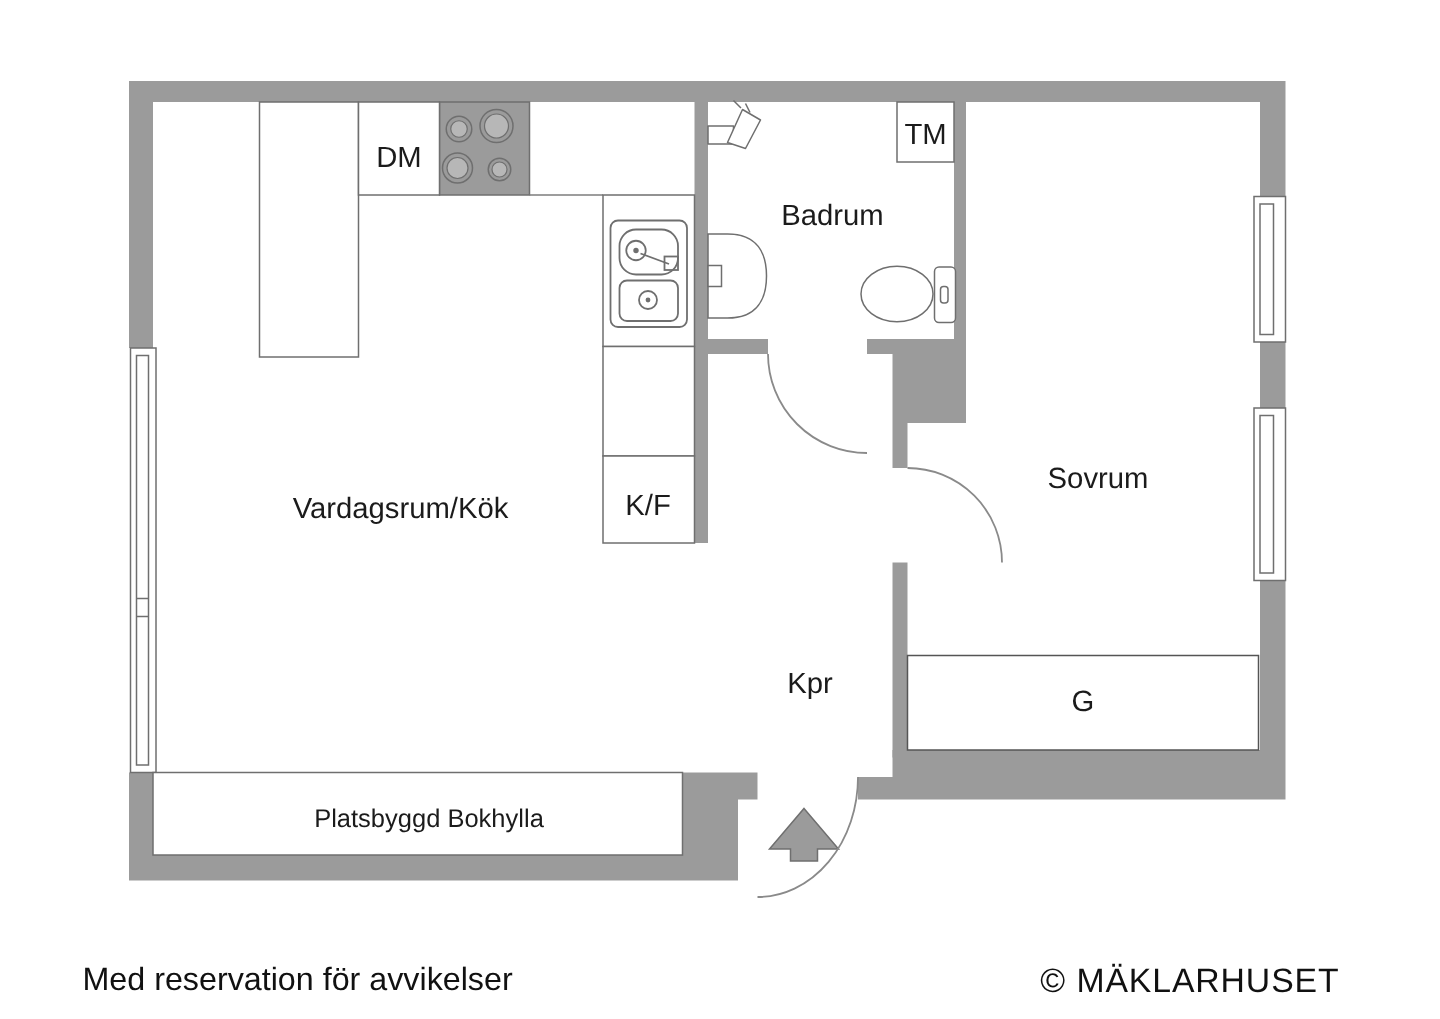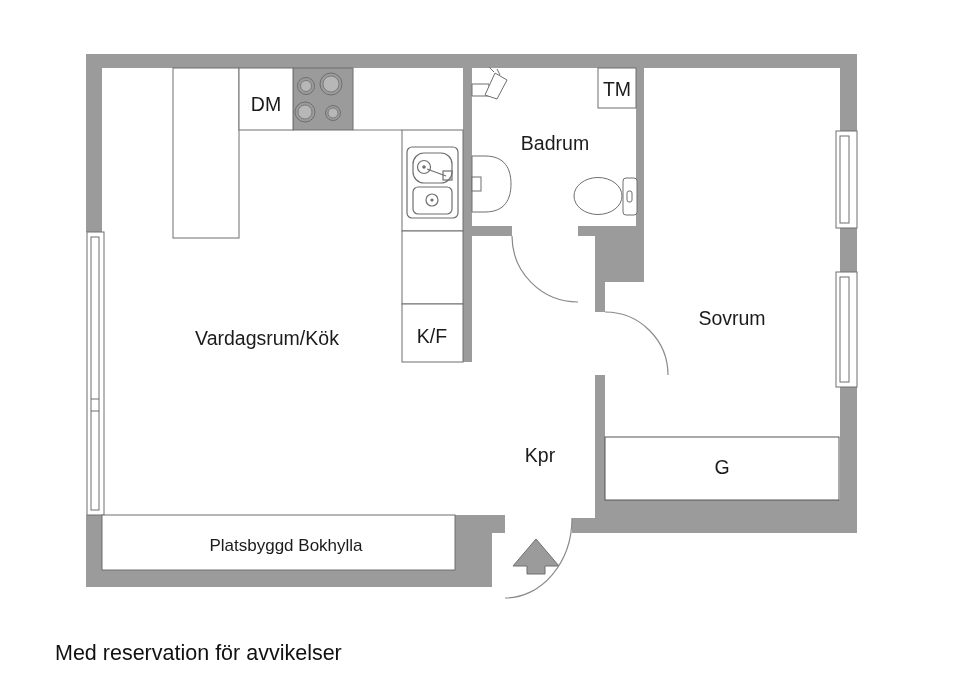--- a/index.html
+++ b/index.html
@@ -127,14 +127,15 @@
       <text class="lbl" x="266" y="111">DM</text>
       <text class="lbl" x="617" y="96">TM</text>
       <text class="lbl" x="432" y="343">K/F</text>
       <text class="lbl" x="722" y="474">G</text>
       <text class="lbl-small" x="286" y="551">Platsbyggd Bokhylla</text>
     </g>
   </svg>
 
   <div id="footer">
     <span class="cap-left">Med reservation för avvikelser</span>
+    <span class="cap-right">© MÄKLARHUSET</span>
   </div>
 </div>
 
 </body></html>

